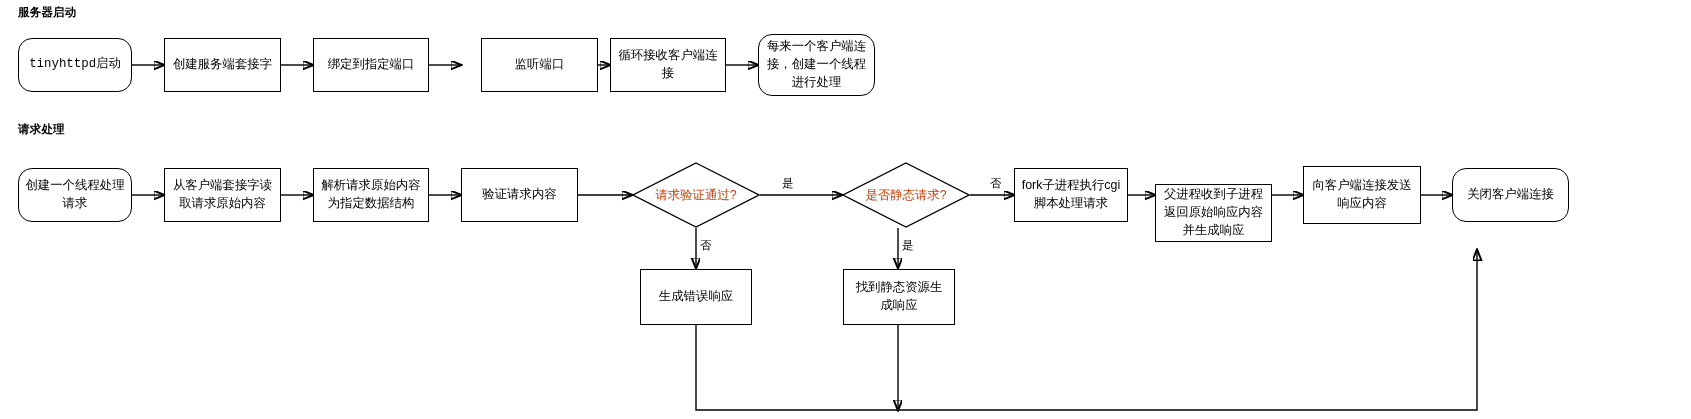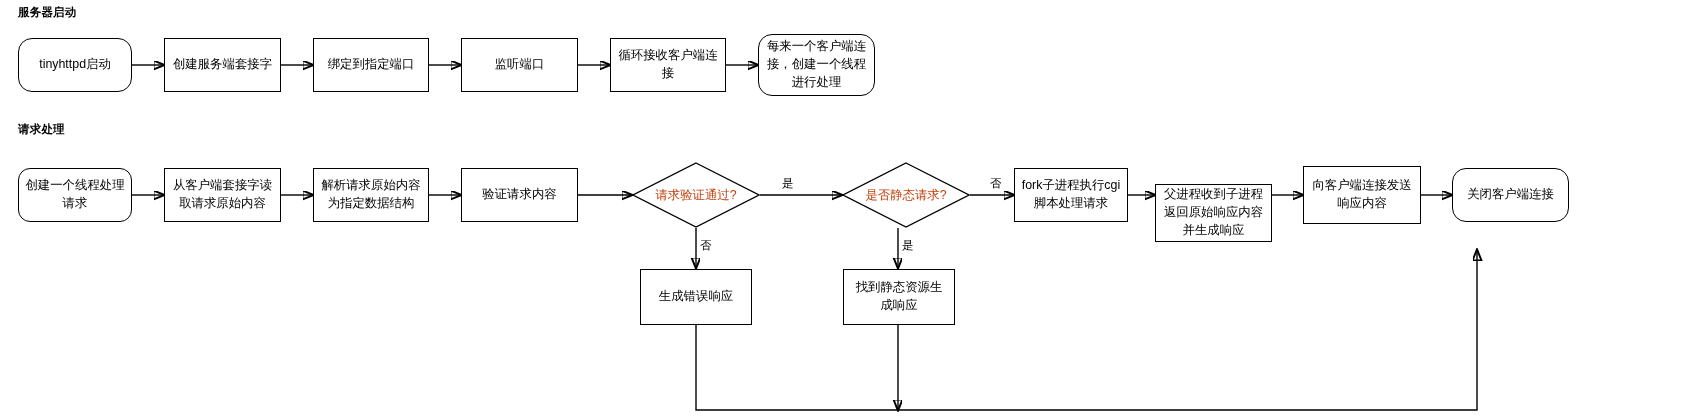--- a/index.html
+++ b/index.html
@@ -117,33 +117,33 @@
     <line x1="898" y1="228" x2="898" y2="268" marker-end="url(#ah)"></line>
 
     <polyline points="696,325 696,410 1477,410 1477,250" marker-end="url(#ah)"></polyline>
 
     <line x1="898" y1="325" x2="898" y2="410" marker-end="url(#ah)"></line>
   </svg>
 
   <div class="section-title" style="left:18px; top:5px;">服务器启动</div>
   <div class="section-title" style="left:18px; top:122px;">请求处理</div>
 
-  <div class="node rounded" style="left:18px; top:38px; width:114px; height:54px;">tinyhttpd启动</div>
+  <div class="node rounded" style="left:18px; top:38px; width:114px; height:54px;font-family:Liberation Mono, monospace;">tinyhttpd启动</div>
 
   <div class="node rect" style="left:164px; top:38px; width:117px; height:54px;">创建服务端套接字</div>
 
   <div class="node rect" style="left:313px; top:38px; width:116px; height:54px;">绑定到指定端口</div>
 
-  <div class="node rect" style="left:461px; top:38px; width:117px; height:54px;">监听端口</div>
+  <div class="node rect" style="left:481px; top:38px; width:117px; height:54px;">监听端口</div>
 
   <div class="node rect" style="left:610px; top:38px; width:116px; height:54px;">循环接收客户端连接</div>
 
   <div class="node rounded" style="left:758px; top:34px; width:117px; height:62px;">每来一个客户端连接，创建一个线程进行处理</div>
 
-  <div class="node rounded" style="left:18px; top:168px; width:114px; height:54px;border-radius:12px;">创建一个线程处理请求</div>
+  <div class="node rounded" style="left:18px; top:168px; width:114px; height:54px;">创建一个线程处理请求</div>
 
   <div class="node rect" style="left:164px; top:168px; width:117px; height:54px;">从客户端套接字读取请求原始内容</div>
 
   <div class="node rect" style="left:313px; top:168px; width:116px; height:54px;">解析请求原始内容为指定数据结构</div>
 
   <div class="node rect" style="left:461px; top:168px; width:117px; height:54px;">验证请求内容</div>
 
   <div class="decision" style="left:632px; top:162px; width:128px; height:66px;">
     <svg width="128" height="66" viewBox="0 0 128 66">
       <polygon points="64,1 127,33 64,65 1,33" fill="#ffffff" stroke="#000000" stroke-width="1.4"></polygon>

